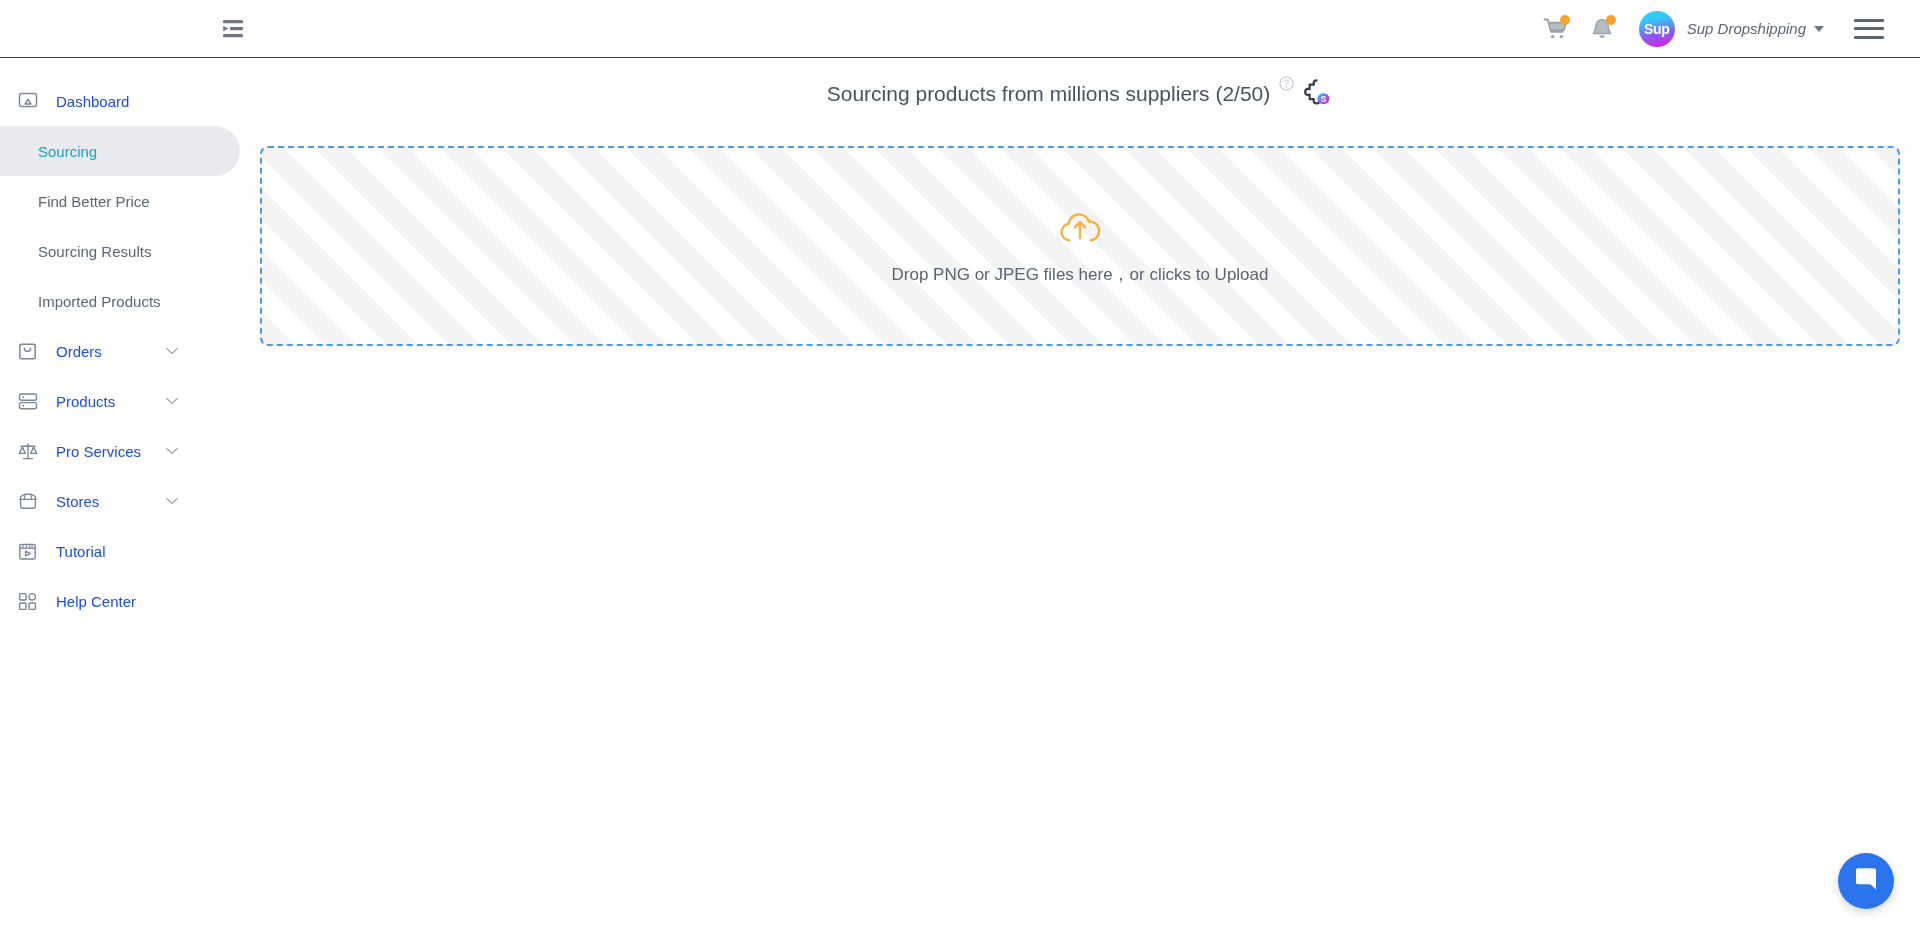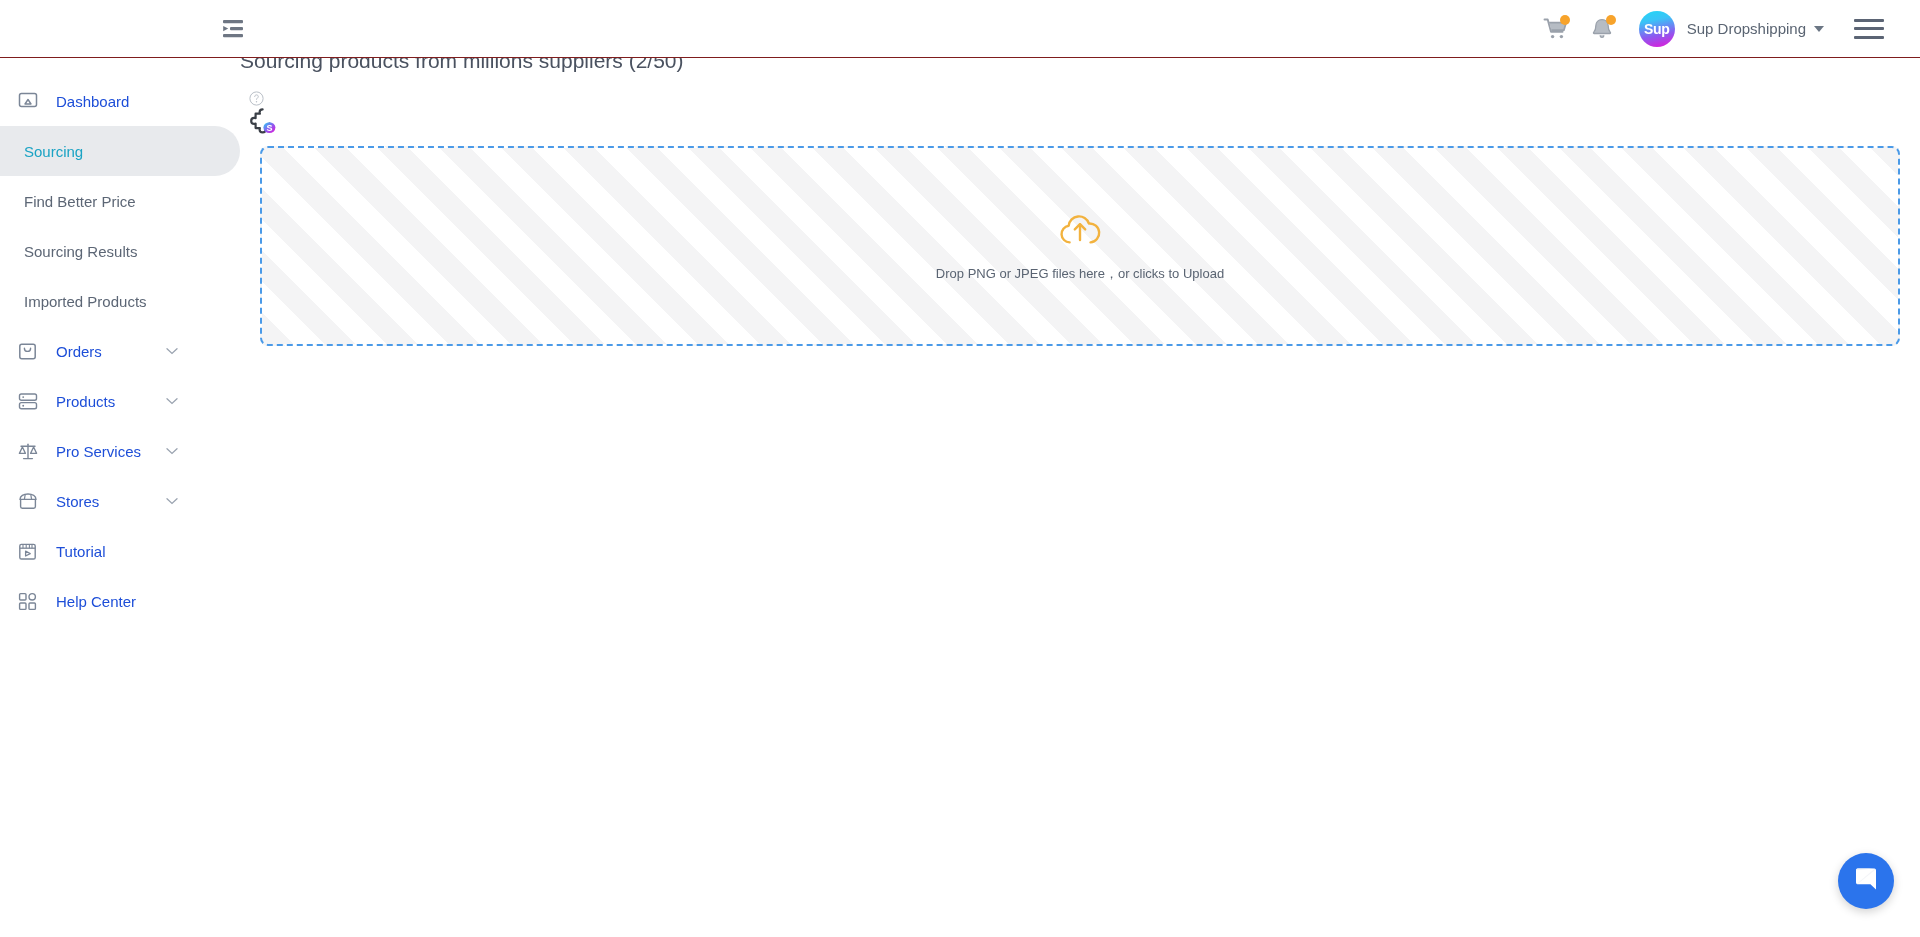--- a/index.html
+++ b/index.html
@@ -91,20 +91,21 @@
     cursor: pointer;
     user-select: none;
   }
 
   .account-name {
     margin-left: 12px;
     font-size: 15px;
     color: #5a6472;
     cursor: pointer;
     white-space: nowrap;
+    font-style: italic;
   }
 
   .caret {
     width: 0; height: 0;
     border-left: 5px solid transparent;
     border-right: 5px solid transparent;
     border-top: 6px solid #6b7684;
     margin-left: 8px;
     cursor: pointer;
   }
@@ -173,21 +174,21 @@
     display: flex;
     align-items: center;
     justify-content: center;
   }
 
   .sub-item {
     position: relative;
     height: 50px;
     display: flex;
     align-items: center;
-    padding-left: 24px;
+    padding-left: 38px;
     cursor: pointer;
     border-radius: 0 26px 26px 0;
     margin-right: 0px;
     width: 240px;
   }
   .sub-item .nav-label {
     font-size: 15px;
     color: #5c6675;
     white-space: nowrap;
   }
@@ -203,24 +204,24 @@
     position: absolute;
     top: 58px;
     left: 240px;
     width: 1680px;
     height: 879px;
     background: #ffffff;
   }
 
   .page-title-row {
     display: flex;
+    align-items: center;
     justify-content: center;
     height: 72px;
     gap: 0px;
-    flex-direction: column;
   }
 
   .page-title {
     font-size: 21px;
     color: #4a5260;
     font-weight: 400;
     white-space: nowrap;
   }
 
   .help-icon {
@@ -258,21 +259,21 @@
     display: flex;
     flex-direction: column;
     align-items: center;
     justify-content: center;
     cursor: pointer;
   }
 
   .dropzone-icon { width: 46px; height: 40px; margin-bottom: 16px; }
 
   .dropzone-text {
-    font-size: 13px;
+    font-size: 17px;
     color: #5a6472;
     white-space: nowrap;
   }
 
   
   .chat-widget {
     position: absolute;
     right: 26px;
     bottom: 28px;
     width: 56px;

